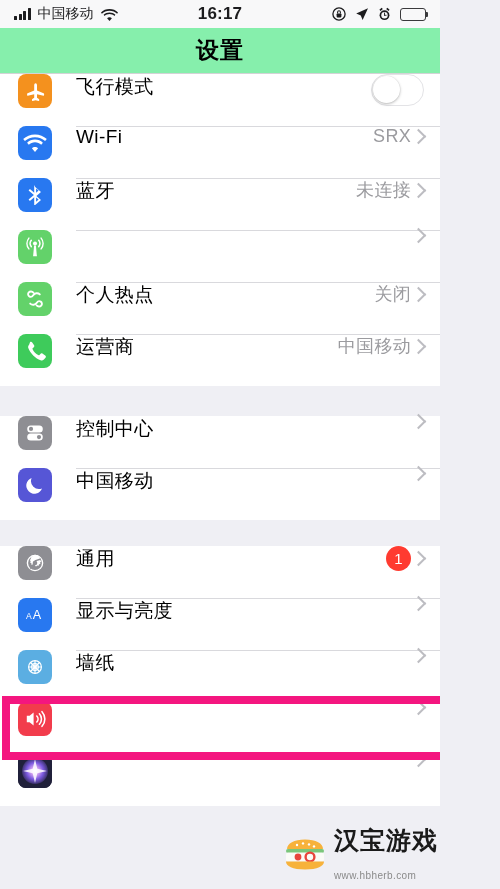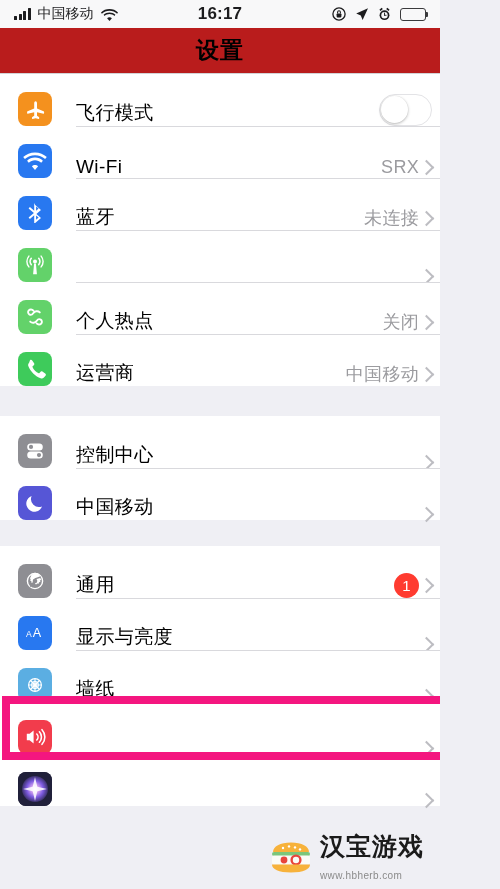--- a/index.html
+++ b/index.html
@@ -50,39 +50,39 @@
   }
   .battery::after {
     content:""; position:absolute; right:-3.4px; top:3.4px;
     width:2px; height:5px; background:#3a3a3c; border-radius:0 1px 1px 0;
   }
   .battery .fill { height:100%; width:62%; background:#1c1c1e; border-radius:1px; }
 
   
   .navbar {
     height:46px;
-    background:#b91c1c;
+    background:#86efac;
     display:flex; align-items:center; justify-content:center;
     border-bottom:0.5px solid #d3d3d6;
   }
   .navbar .title { font-size:23px; font-weight:bold; color:#000; letter-spacing:1px; }
 
   
   .scroll { height:815px; overflow:hidden; position:relative; }
   .group { background:#FFFFFF; }
   .gap { height:30px; background:#EFEFF4; }
   .gap.small { height:26px; }
 
   .row {
     position:relative;
-    display:flex; align-items:flex-end;
+    display:flex; align-items:flex-start;
     height:52px;
     background:#fff;
     padding-left:18px;
-    padding-right:8px;
+    padding-right:16px;
   }
   .row + .row::before {
     content:""; position:absolute; left:76px; right:0; top:0;
     height:0.8px; background:#d9d9dd;
   }
   .icon {
     width:34px; height:34px; border-radius:8px;
     flex:0 0 34px;
     display:flex; align-items:center; justify-content:center;
     overflow:hidden;
@@ -131,27 +131,27 @@
   .highlight {
     position:absolute;
     left:2px; top:696px; width:500px; height:64px;
     border:8px solid #F4167F;
     pointer-events:none;
     z-index:40;
   }
 
   
   .watermark {
-    position:absolute; right:16px; bottom:8px;
+    position:absolute; right:2px; bottom:8px;
     display:flex; align-items:center; gap:6px;
     z-index:50;
   }
   .wm-text { display:flex; flex-direction:column; align-items:flex-start; }
   .wm-title { font-size:25px; font-weight:bold; color:#1a1a1a; letter-spacing:1px; line-height:1; }
-  .wm-url { font-size:10px; color:#8a8a8a; letter-spacing:0.4px; margin-top:11px; }
+  .wm-url { font-size:10px; color:#8a8a8a; letter-spacing:0.4px; margin-top:17px; }
 </style>
 </head>
 <body>
 
 <div id="phone">
 
   <div class="statusbar">
     <div class="sb-left">
       <span class="signal-bars">
         <i></i>

